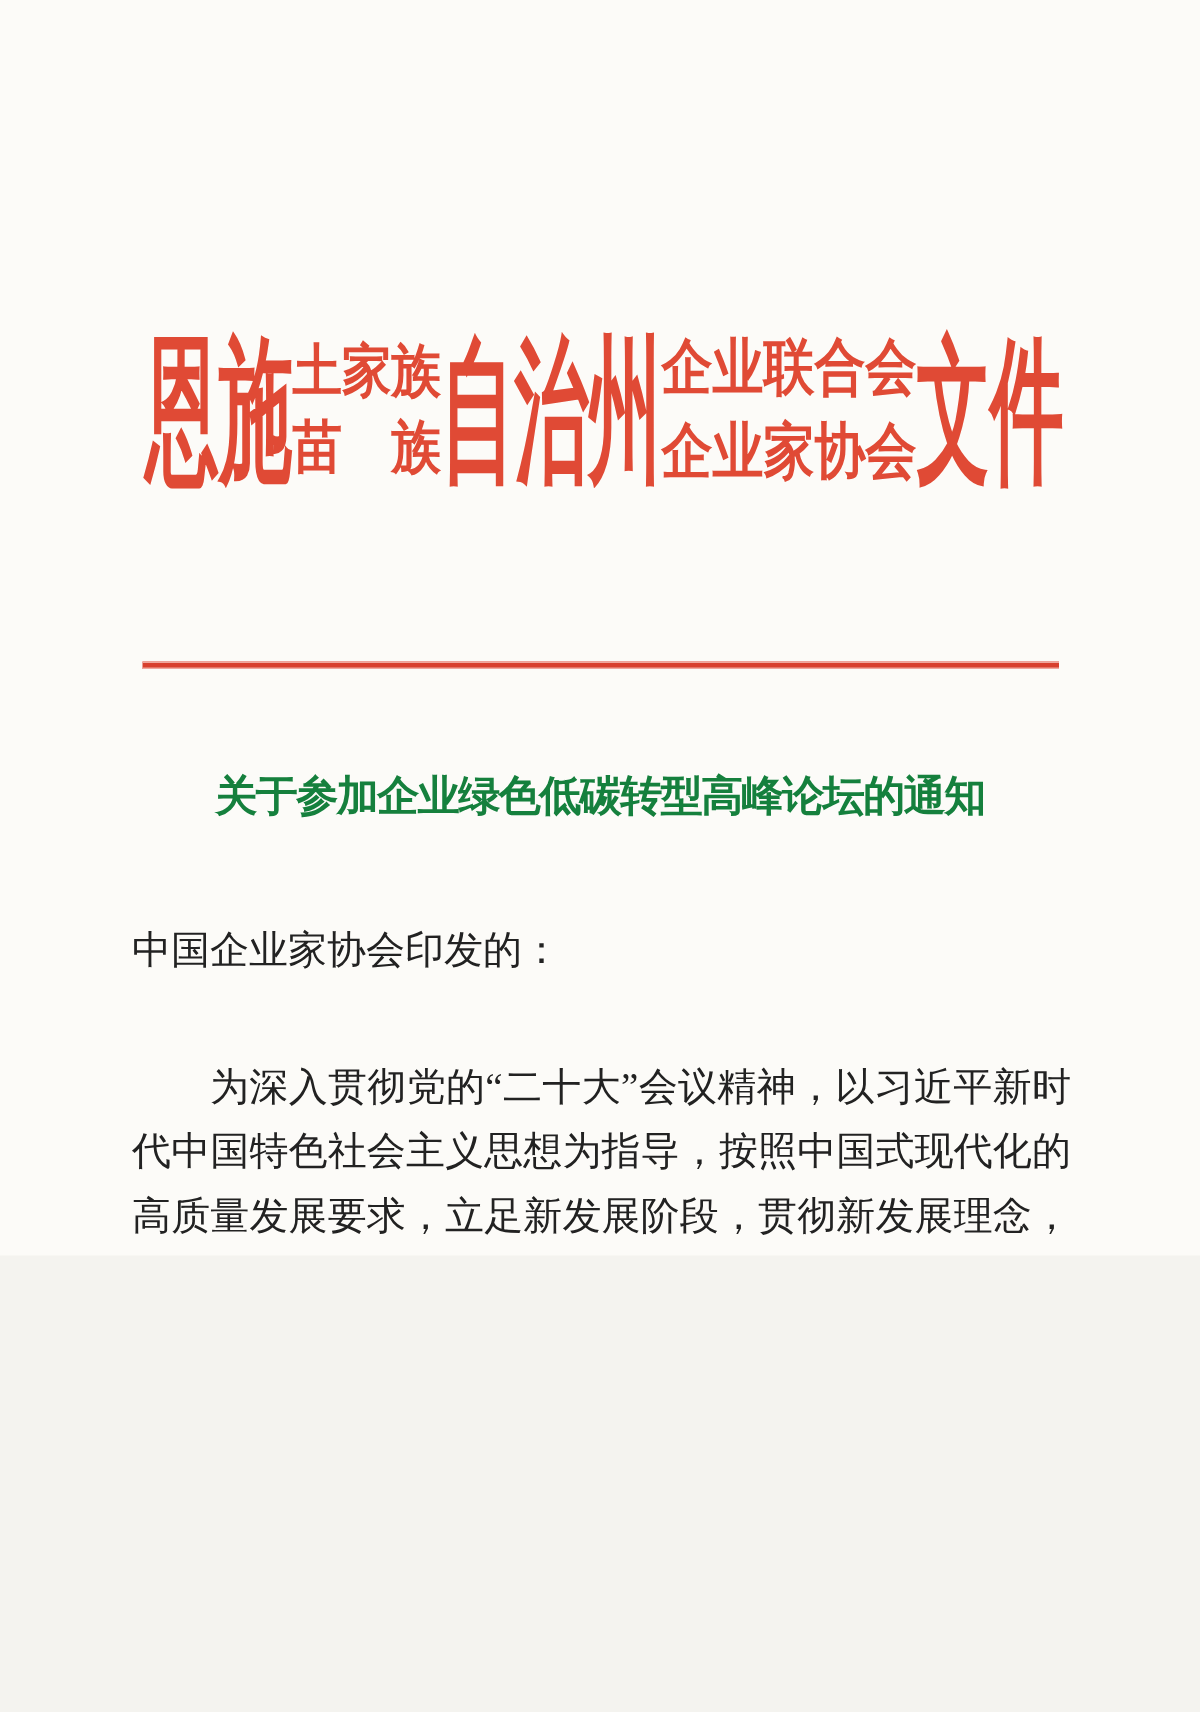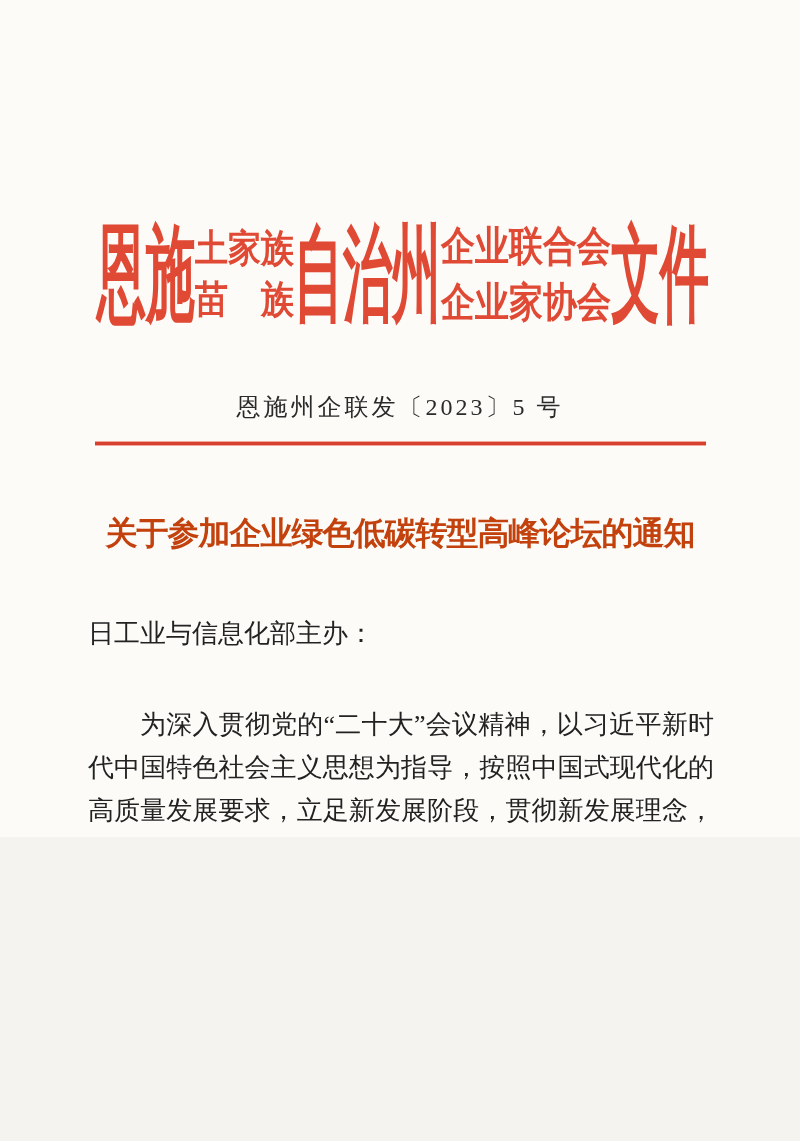--- a/index.html
+++ b/index.html
@@ -72,24 +72,24 @@
     border-bottom: 1px solid #f0a89e;
     box-sizing: border-box;
   }
 
   
   .doc-title {
     position: absolute;
     top: 512px; left: 0; width: 800px;
     margin: 0;
     text-align: center;
-    font-size: 32px;
+    font-size: 28px;
     font-weight: 700;
     letter-spacing: -1px;
-    color: #c2410c;
+    color: #15803d;
   }
 
   
   .doc-body {
     position: absolute;
     top: 612px; left: 88px;
     width: 626px;
     font-size: 26px;
     line-height: 43px;
     color: #222222;
@@ -146,28 +146,27 @@
           <span>企</span>
           <span>业</span>
           <span>家</span>
           <span>协</span>
           <span>会</span>
         </span>
     </span>
     <span class="big">文件</span>
   </div>
 
-  <div class="doc-number">恩施州企联发〔2023〕5 号</div>
 
   <div class="red-line"></div>
 
   <h1 class="doc-title">关于参加企业绿色低碳转型高峰论坛的通知</h1>
 
   <div class="doc-body">
-    <p class="salutation">日工业与信息化部主办：</p>
+    <p class="salutation">中国企业家协会印发的：</p>
     <p class="indent">为深入贯彻党的“二十大”会议精神，以习近平新时代中国特色社会主义思想为指导，按照中国式现代化的高质量发展要求，立足新发展阶段，贯彻新发展理念，构建新发展格局，全面落实党中央提出的碳达峰、碳中和的战略决策，中国企业联合会、中国企业家协会、中国企业管理科学基金会将于 2023 年 6 月 1 日至 3 日工业与信息化部主办“2023 工业绿色低碳发展大会”期间，举办“企业绿色低碳转型高峰论坛”。</p>
   </div>
 
   <div class="watermark">
     <svg class="wm-logo" width="70" height="70" viewBox="0 0 70 70">
       <circle cx="35" cy="35" r="31" fill="none" stroke="#eceadf" stroke-width="4"></circle>
       <path d="M46 22 Q30 16 22 28 Q16 38 24 46 Q32 53 44 49" fill="none" stroke="#edebe0" stroke-width="5"></path>
       <path d="M23 36 L48 33 L44 38 L23 40 Z" fill="#efede2"></path>
       <path d="M26 43 L49 40 L46 45 L28 47 Z" fill="#efede2"></path>
     </svg>

